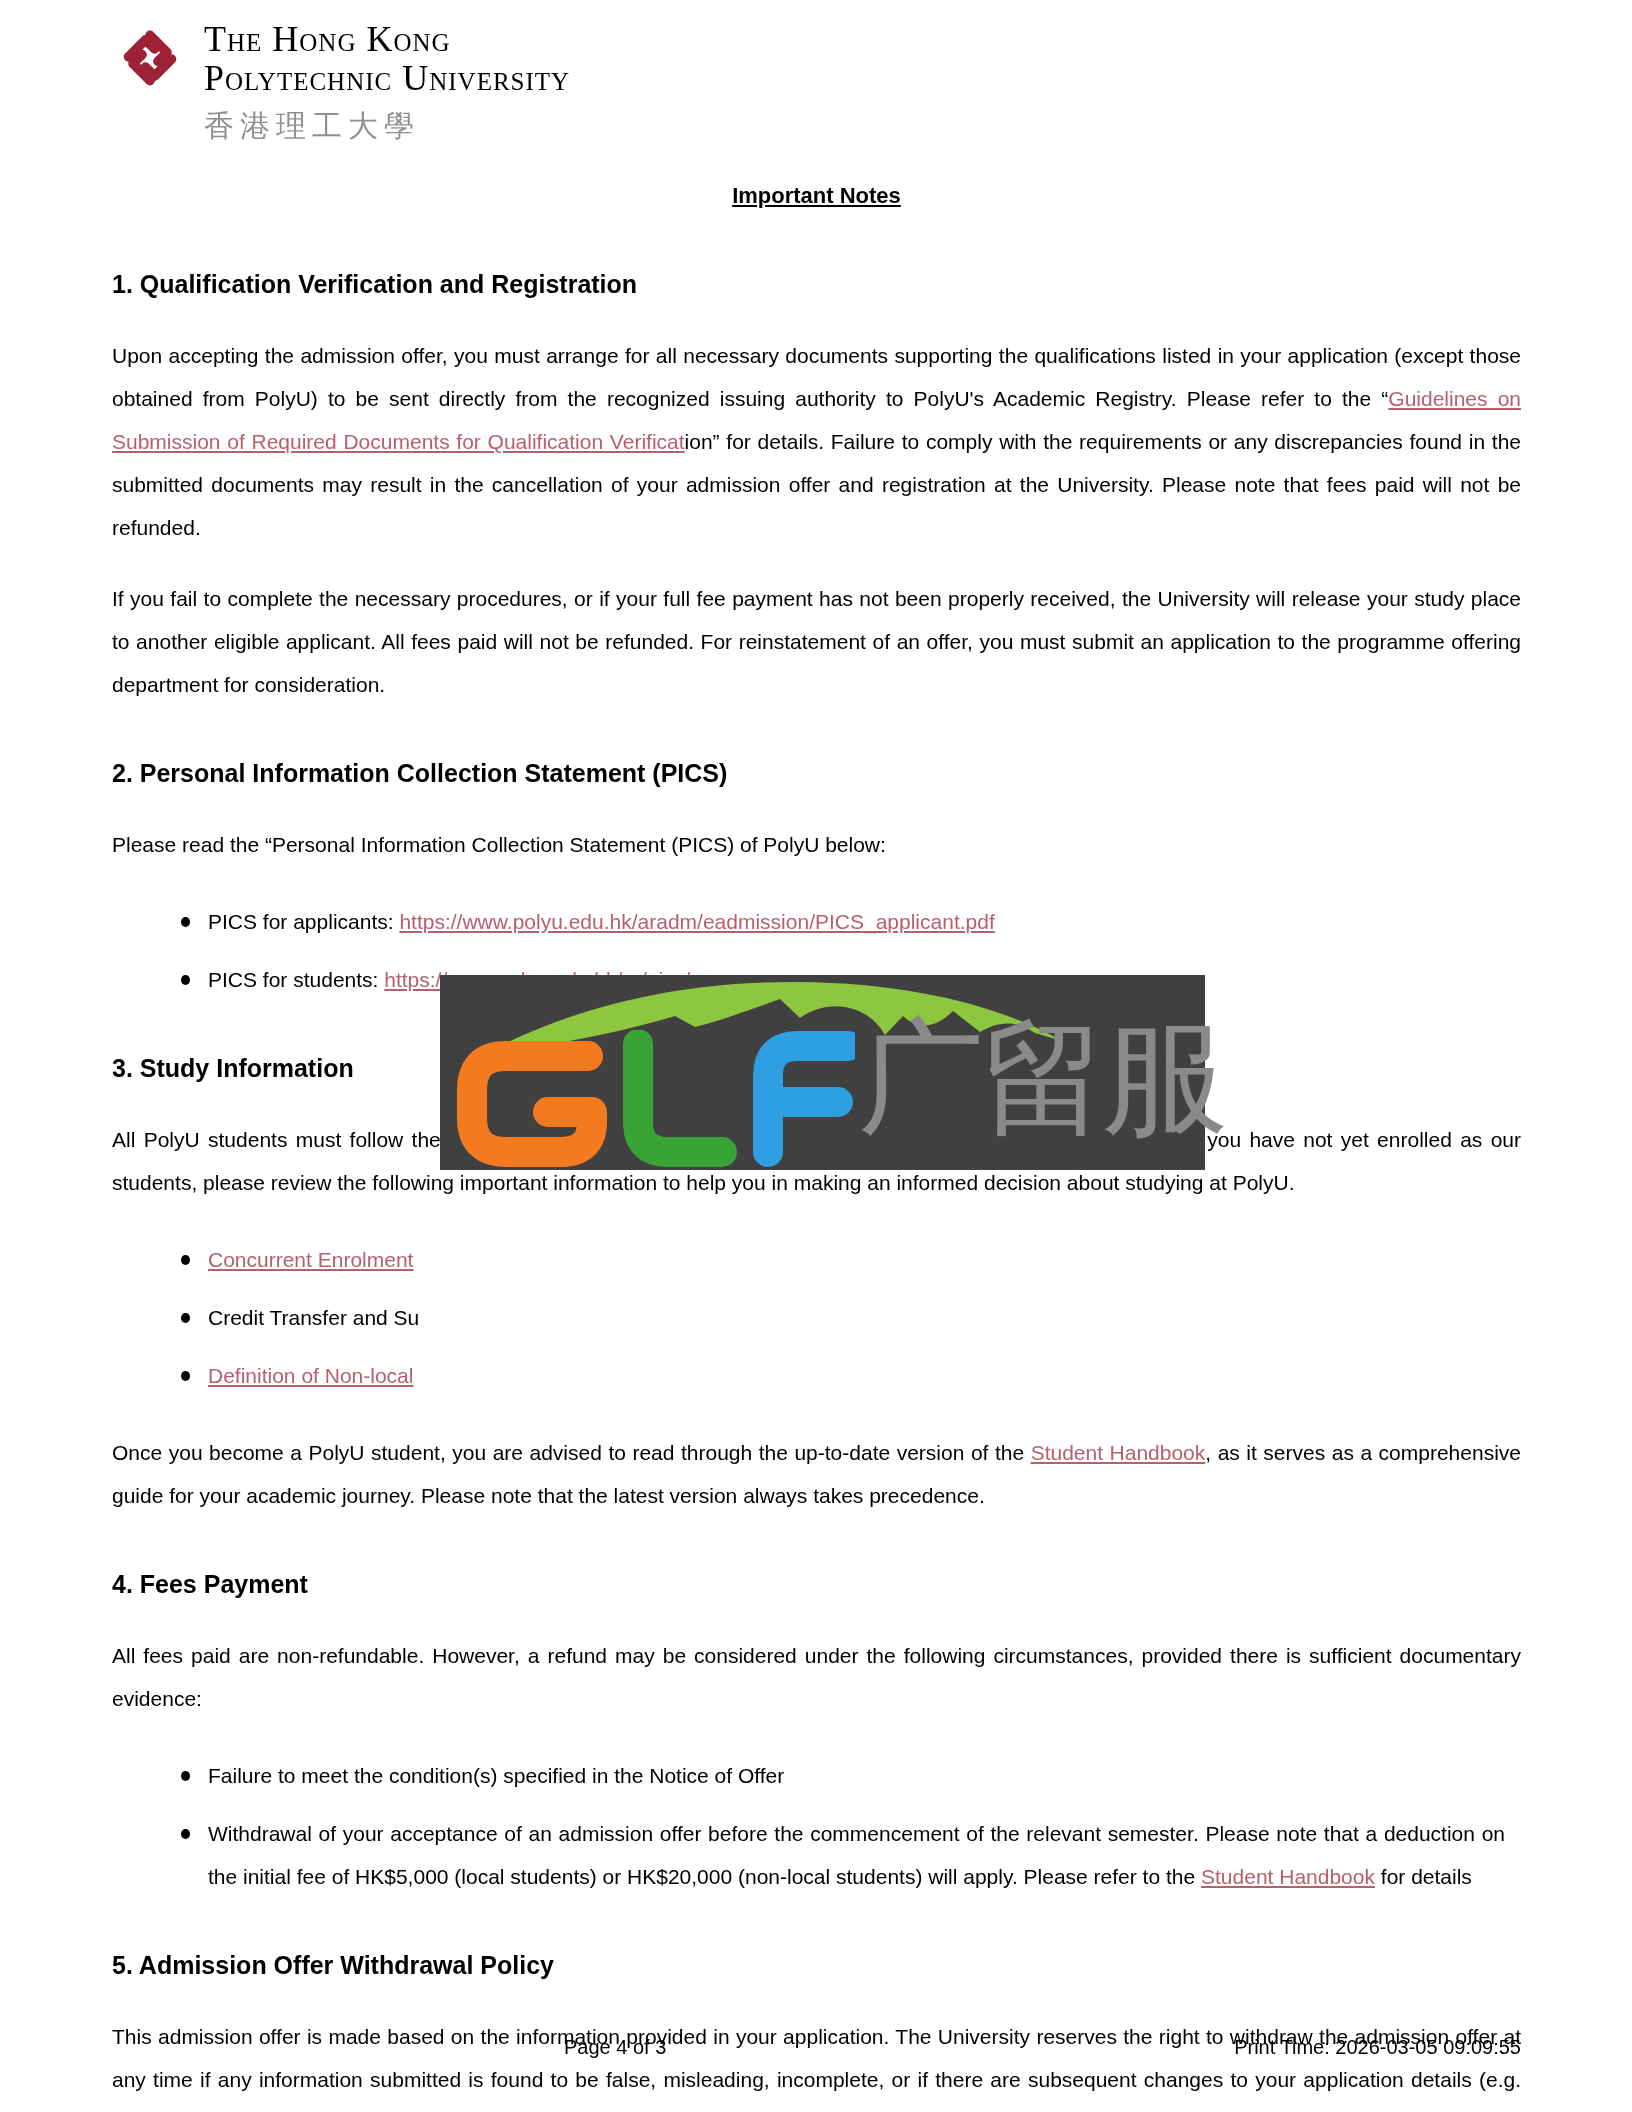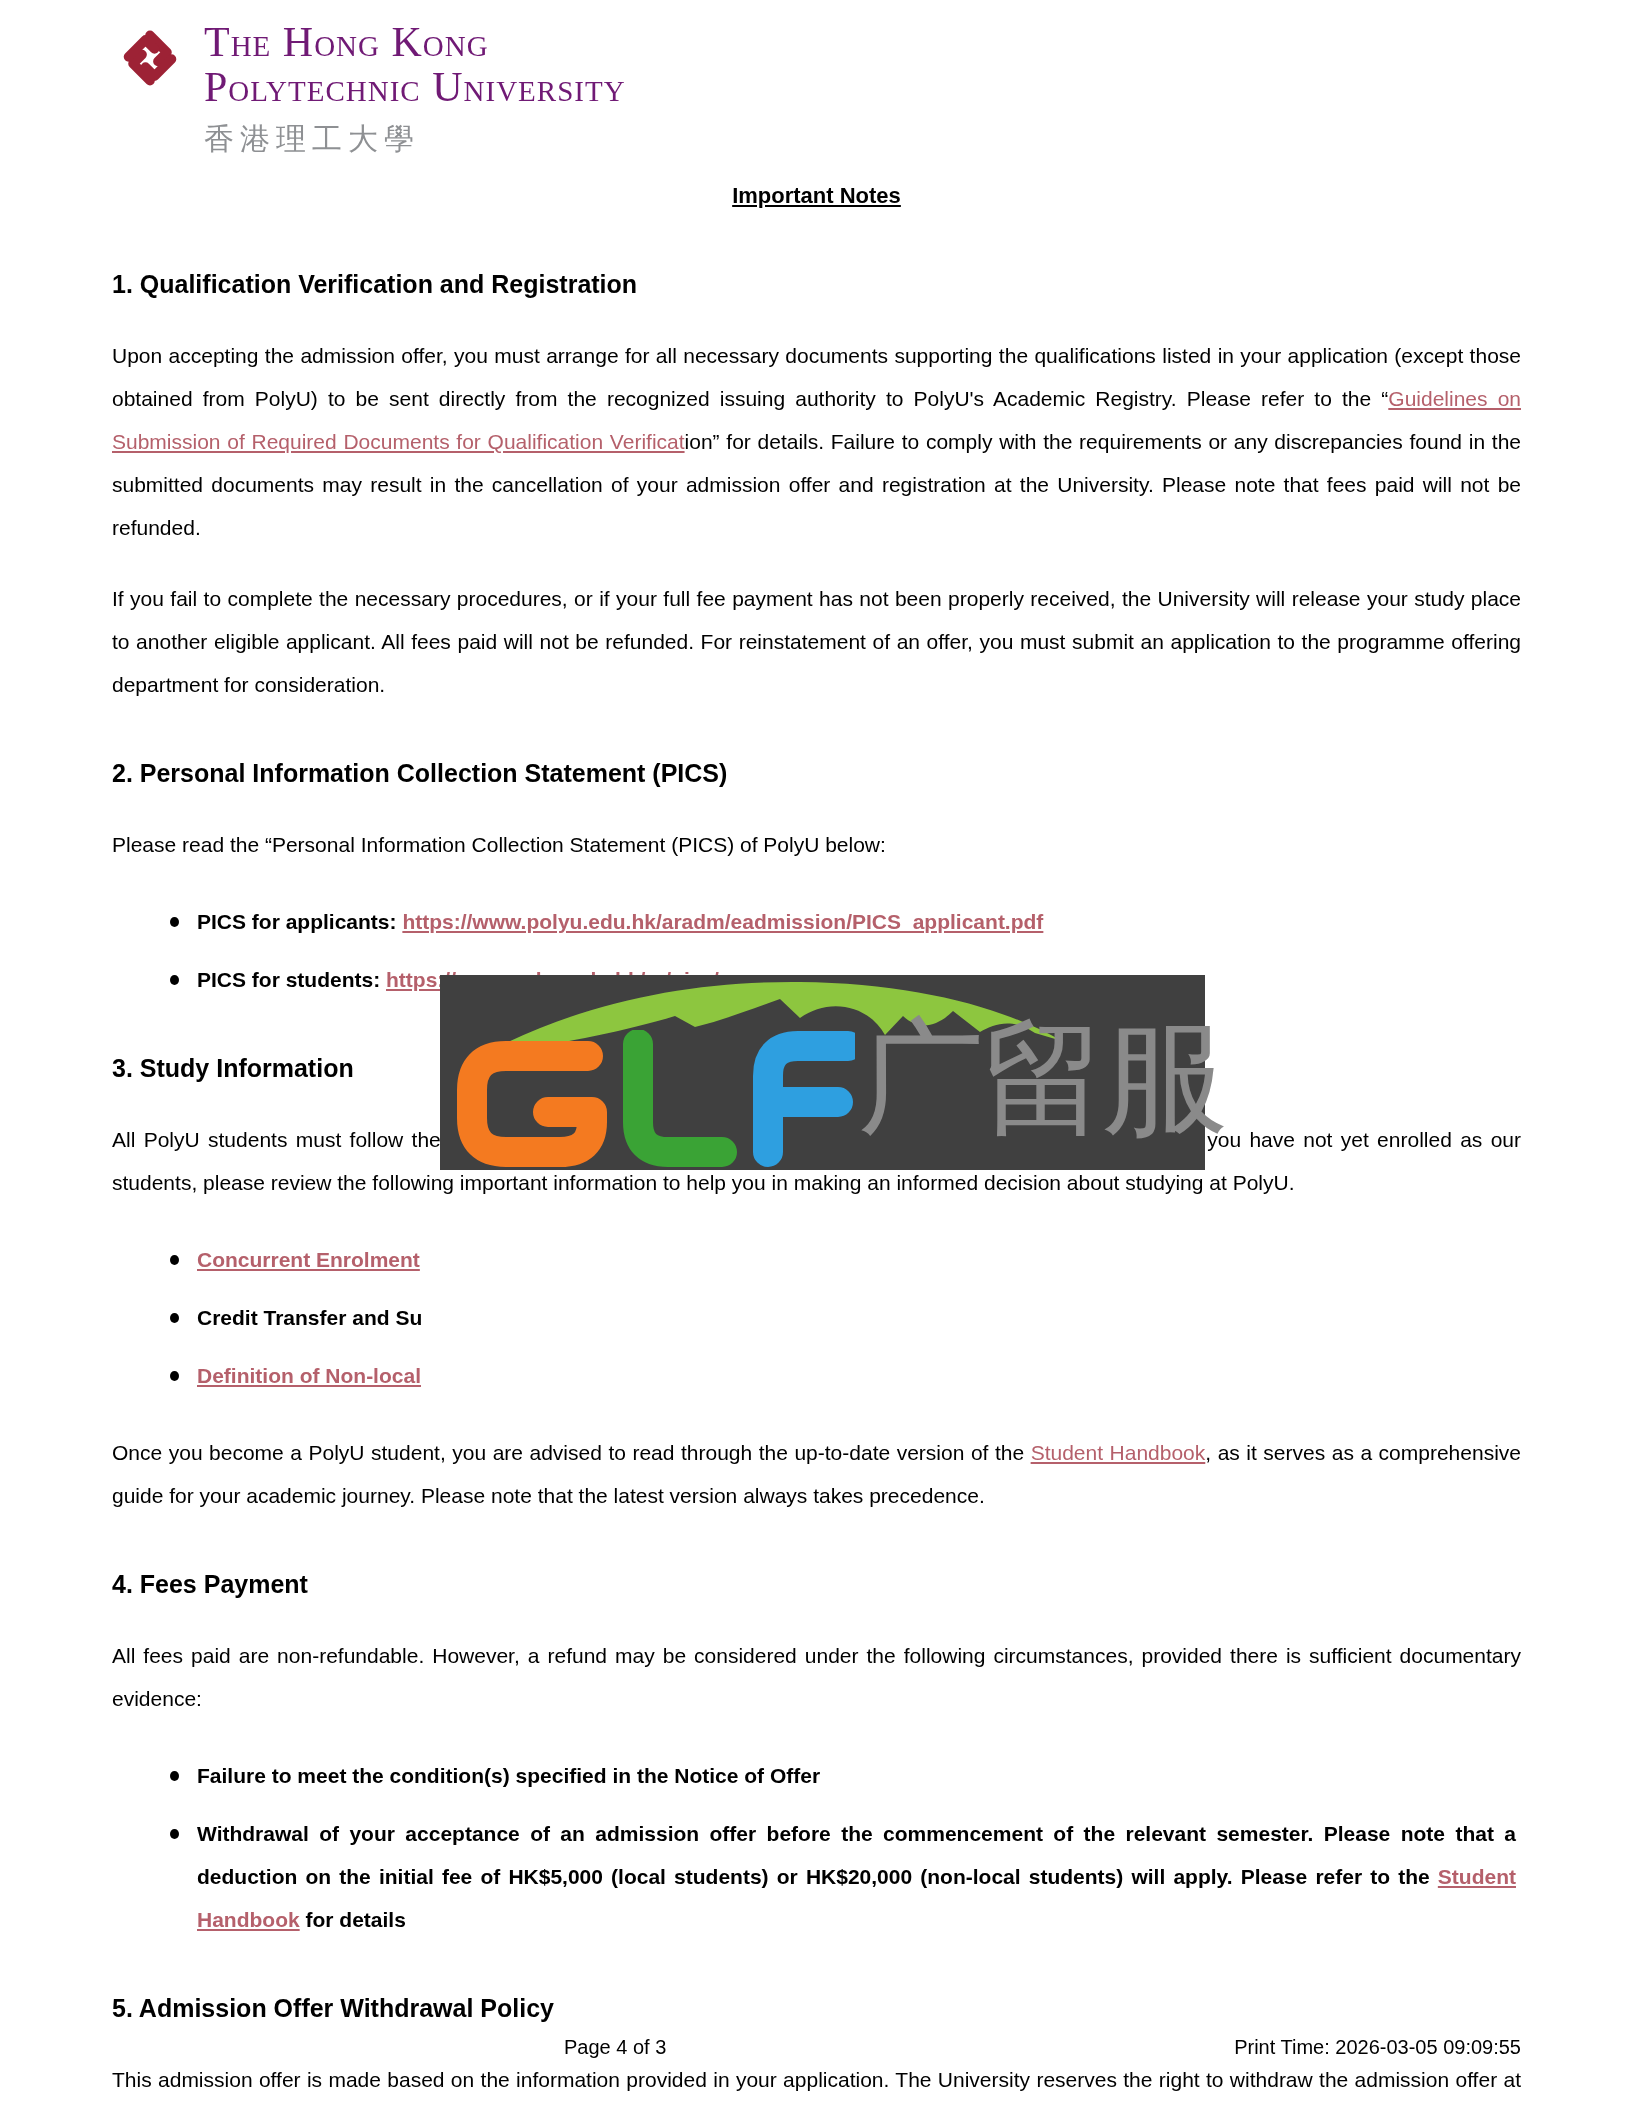--- a/index.html
+++ b/index.html
@@ -5,32 +5,32 @@
   html,body{margin:0;padding:0;}
   body{
     width:1632px;height:2112px;position:relative;overflow:hidden;
     background:#ffffff;color:#000;
     font-family:"Liberation Sans", sans-serif;
   }
   
   .logo-row{position:absolute;left:110px;top:14px;display:flex;align-items:flex-start;}
   .logo-mark{width:80px;height:88px;margin-right:14px;}
   .logo-text{padding-top:6px;line-height:1.08;}
-  .lt-en{font-family:"Liberation Serif", serif;font-variant:small-caps;color:#701a75;
-         font-size:42px;letter-spacing:1px;}
+  .lt-en{font-family:"Liberation Serif", serif;font-variant:small-caps;color:#000000;
+         font-size:36px;letter-spacing:1px;}
   .lt-cjk{font-family:Liberation Serif, serif;color:#8e9093;font-size:30px;
           letter-spacing:6px;margin-top:12px;}
   
   .content{position:absolute;left:112px;top:102px;width:1409px;font-size:21px;line-height:43px;}
   .doc-title{margin-top:72px;text-align:center;font-weight:bold;font-size:22px;
              text-decoration:underline;}
   .sec-heading{margin-top:46px;margin-bottom:28px;font-weight:bold;font-size:25px;}
   .para{margin:28px 0;text-align:justify;}
   .doclink{color:#b5606b;text-decoration:underline;cursor:pointer;}
-  ul.doc-list{list-style:none;margin:34px 5px;padding:0;font-weight:bold;}
+  ul.doc-list{list-style:none;margin:34px 16px;padding:0;}
   ul.doc-list li{position:relative;padding-left:80px;margin-bottom:15px;text-align:justify;}
   .bullet-dot{position:absolute;left:53px;top:17px;width:9px;height:10px;border-radius:50%;
               background:#000;display:inline-block;}
   
   .glf{position:absolute;left:440px;top:975px;width:765px;height:195px;background:#404040;z-index:5;}
   .glf-swoosh{position:absolute;left:35px;top:3px;width:590px;height:82px;}
   .glf-letters{position:absolute;left:10px;top:55px;width:405px;height:140px;}
   .glf-cjk{position:absolute;left:418px;top:40px;font-size:126px;line-height:126px;
            color:#8a8a8a;letter-spacing:-4px;font-family:"DejaVu Sans", sans-serif;white-space:nowrap;}
   

